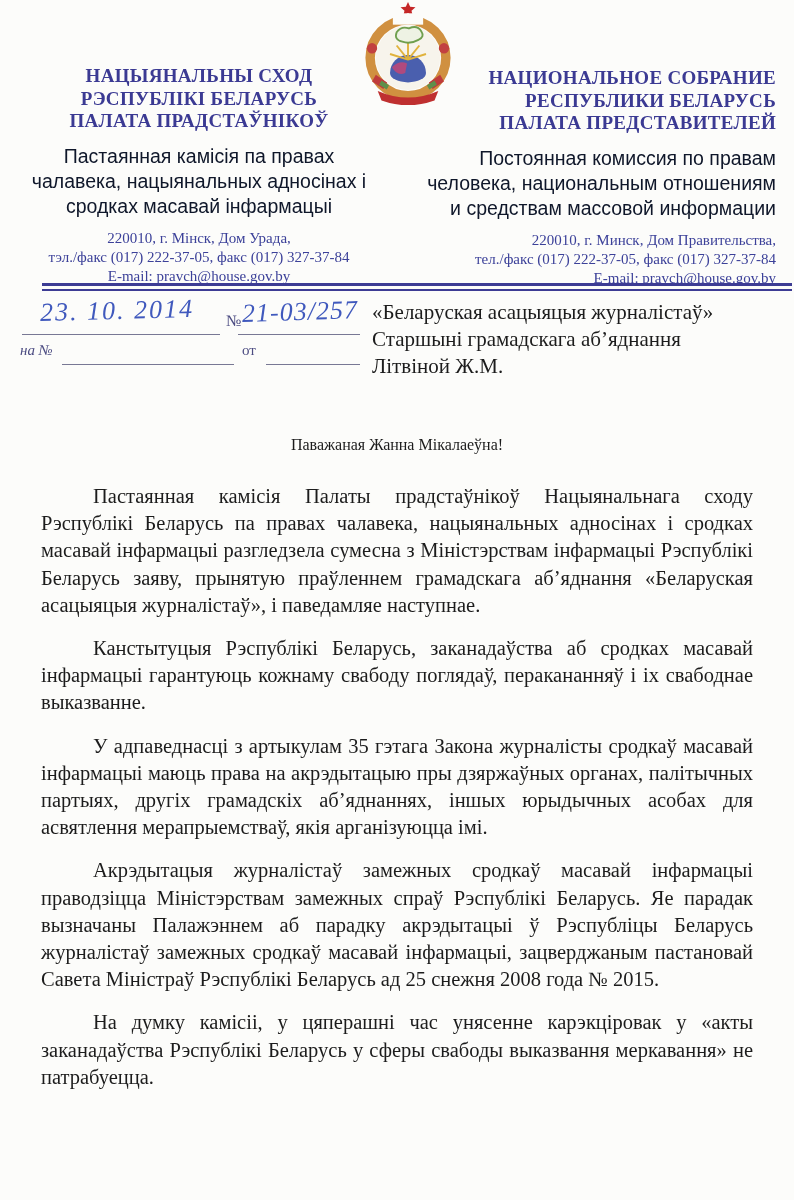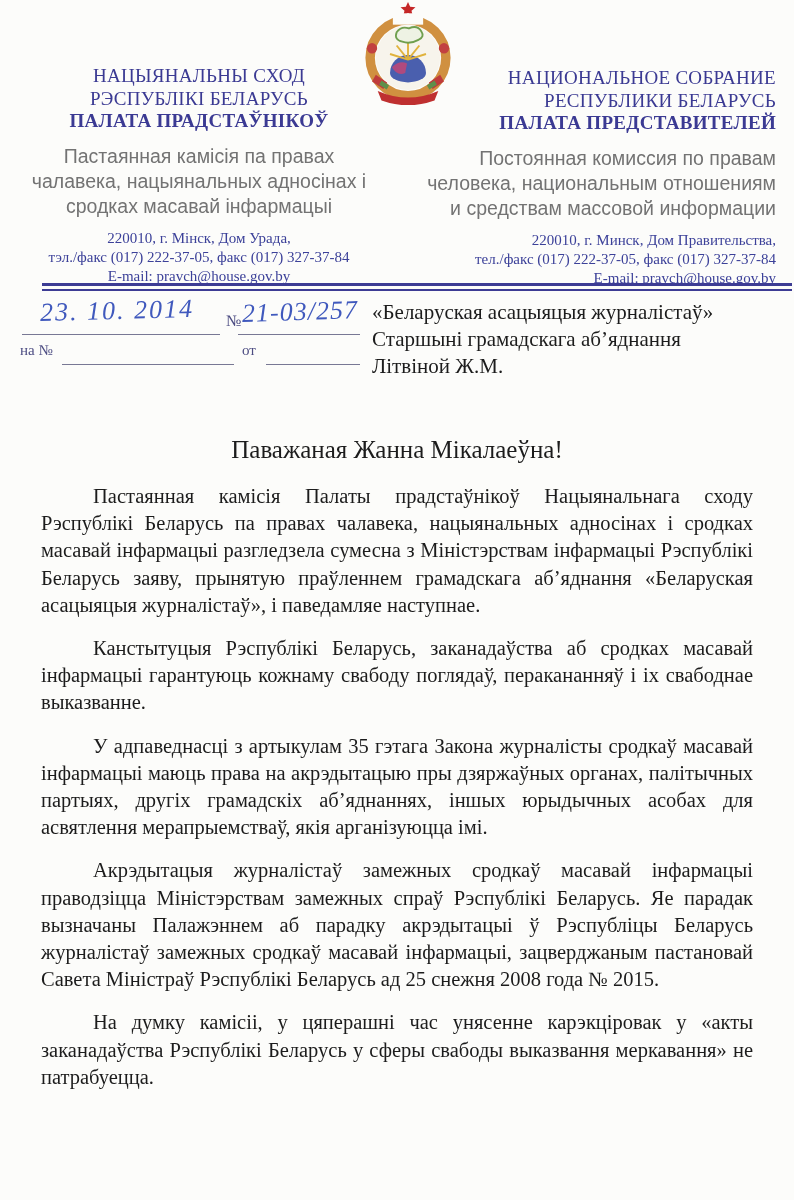--- a/index.html
+++ b/index.html
@@ -5,51 +5,51 @@
   html,body { margin:0; padding:0; background:#e8e8e8; }
   .page {
     position:relative; width:794px; height:1200px; margin:0 auto;
     background:#fcfcfa; overflow:hidden;
     font-family:"Liberation Serif", serif; color:#1c1c1c;
   }
   
   .col { position:absolute; text-align:center; }
   .col-left  { left:28px;  top:64px; width:342px; }
   .col-right { left:424px; top:66px; width:352px;text-align:right; }
-  .org      { font-weight:normal; font-size:19px; line-height:23px; color:#3b3a93; letter-spacing:.3px; }
+  .org      { font-weight:bold; font-size:19px; line-height:23px; color:#3b3a93; letter-spacing:.3px; }
   .chamber  { font-weight:bold; font-size:19px; line-height:22px; color:#3b3a93; letter-spacing:.3px; }
   .commission {
     font-family:"Liberation Sans", sans-serif;
-    font-size:19.5px; line-height:25px; margin-top:12px; color:#737373;
+    font-size:19.5px; line-height:25px; margin-top:12px; color:#0f172a;
   }
   .contact { font-size:15px; line-height:19px; margin-top:10px; color:#3c4199; }
   .emblem { position:absolute; left:360px; top:1px; width:96px; height:106px; }
   
   .separator {
     position:absolute; top:283px; left:42px; width:750px; height:3px;
     border-top:3px solid #3d3c94; border-bottom:2px solid #3d3c94;
   }
   
   .hw { font-style:italic; color:#4059bd; letter-spacing:2px; white-space:nowrap; }
   .hw-date { position:absolute; left:40px; top:296px; font-size:26px; transform:rotate(-1.5deg); }
   .hw-num  { position:absolute; left:242px; top:297px; font-size:26px; letter-spacing:1px; transform:rotate(-2deg); }
   .ref-line { position:absolute; border-top:1.5px solid #787894; }
   .line-date { left:22px;  top:334px; width:198px; }
   .line-num  { left:238px; top:334px; width:122px; }
   .line-na   { left:62px;  top:364px; width:172px; }
   .line-ot   { left:266px; top:364px; width:94px;  }
   .ref-label { position:absolute; font-size:15px; color:#4c4c82; }
   .lbl-num { left:226px; top:312px; font-size:16px; }
-  .lbl-na  { left:20px;  top:342px; }
+  .lbl-na  { left:20px;  top:342px;font-style:italic; }
   .lbl-ot  { left:242px; top:342px;text-align:right; }
   
   .addressee { position:absolute; left:372px; top:299px; width:416px; font-size:21px; line-height:27px; }
   .addressee .l3 { }
   
-  .salutation { position:absolute; top:436px; left:0; width:794px; text-align:center; font-size:25px; }
+  .salutation { position:absolute; top:436px; left:0; width:794px; text-align:center; font-size:16px; }
   .body-text {
     position:absolute; top:467px; left:25px; width:744px;
     font-size:20.5px; line-height:27.2px; text-align:justify;
   }
   .body-text p { margin:16px; text-indent:52px; }
 </style>
 </head>
 <body>
 
 <div class="page">

